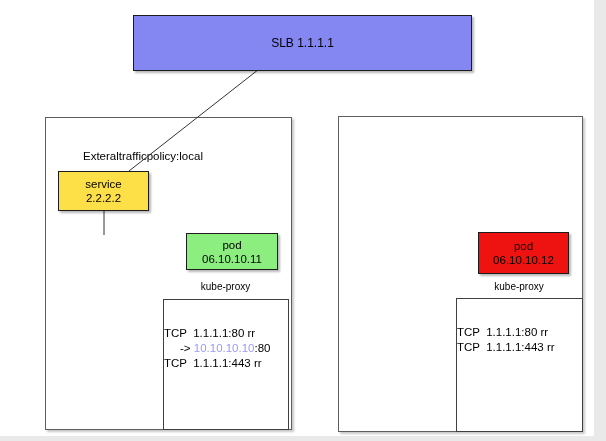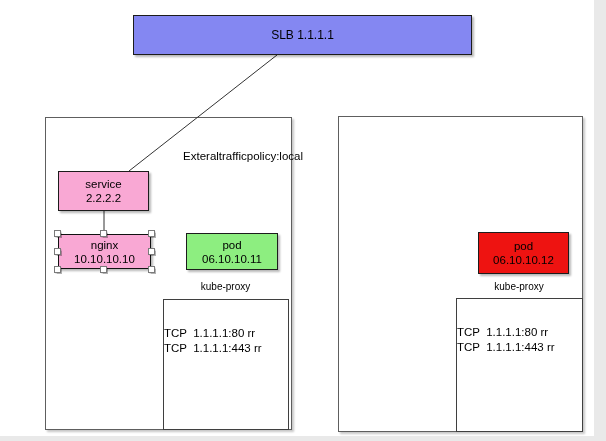--- a/index.html
+++ b/index.html
@@ -34,39 +34,39 @@
   }
   .container-box{
     position:absolute;
     box-sizing:border-box;
     background:#ffffff;
     border:1px solid #5e5e5e;
     box-shadow:1.5px 1.5px 2px rgba(0,0,0,0.22);
     z-index:1;
   }
   .slb{
-    left:133px;top:15px;width:339px;height:40px;
+    left:133px;top:15px;width:339px;height:56px;
     background:#8487f2;
     font-size:12px;
   }
-  .purple{background:#f9a8d4;}
+  .purple{background:#fde047;}
   .green{background:#8dee80;}
   .red{background:#ee1311;}
 
   .service-box{left:58px;top:171px;width:91px;height:40px;}
   .nginx-box{left:58px;top:234px;width:93px;height:35px;border-width:1.5px;border-color:#111;}
   .pod-left{left:186px;top:233px;width:92px;height:37px;}
   .pod-right{left:478px;top:232px;width:91px;height:42px;}
 
   .left-container{left:45px;top:117px;width:247px;height:313px;}
   .right-container{left:338px;top:116px;width:245px;height:316px;}
 
   .policy-label{
     position:absolute;left:83px;top:150px;width:220px;
-    text-align:right;font-size:11.5px;z-index:1;
+    text-align:left;font-size:11.5px;z-index:1;
   }
   .kp-label{
     position:absolute;text-align:center;font-size:10px;z-index:1;
   }
   .kp-label.left{left:163px;top:281px;width:125px;}
   .kp-label.right{left:456px;top:281px;width:126px;}
   .kp-box{
     position:absolute;
     box-sizing:border-box;
     background:#ffffff;
@@ -111,41 +111,30 @@
     <div>SLB 1.1.1.1</div>
   </div>
 
   <div class="policy-label">Exteraltrafficpolicy:local</div>
 
   <div class="node purple service-box">
     <div>service</div>
     <div>2.2.2.2</div>
   </div>
 
-  <div class="node purple nginx-box">
-    <div>nginx</div>
-    <div>10.10.10.10</div>
-    <div class="handle h-tl"></div>
-    <div class="handle h-tc"></div>
-    <div class="handle h-tr"></div>
-    <div class="handle h-ml"></div>
-    <div class="handle h-mr"></div>
-    <div class="handle h-bl"></div>
-    <div class="handle h-bc"></div>
-    <div class="handle h-br"></div>
-  </div>
 
   <div class="node green pod-left">
     <div>pod</div>
     <div>06.10.10.11</div>
   </div>
 
   <div class="kp-label left">kube-proxy</div>
   <div class="kp-box left">
     <div class="rule"><span>TCP  1.1.1.1:80 rr</span></div>
+    <div class="rule indent"><span>-&gt; </span><span class="ip-hl">10.10.10.10</span><span>:80</span></div>
     <div class="rule"><span>TCP  1.1.1.1:443 rr</span></div>
   </div>
 
   <div class="node red pod-right">
     <div>pod</div>
     <div>06.10.10.12</div>
   </div>
 
   <div class="kp-label right">kube-proxy</div>
   <div class="kp-box right">

